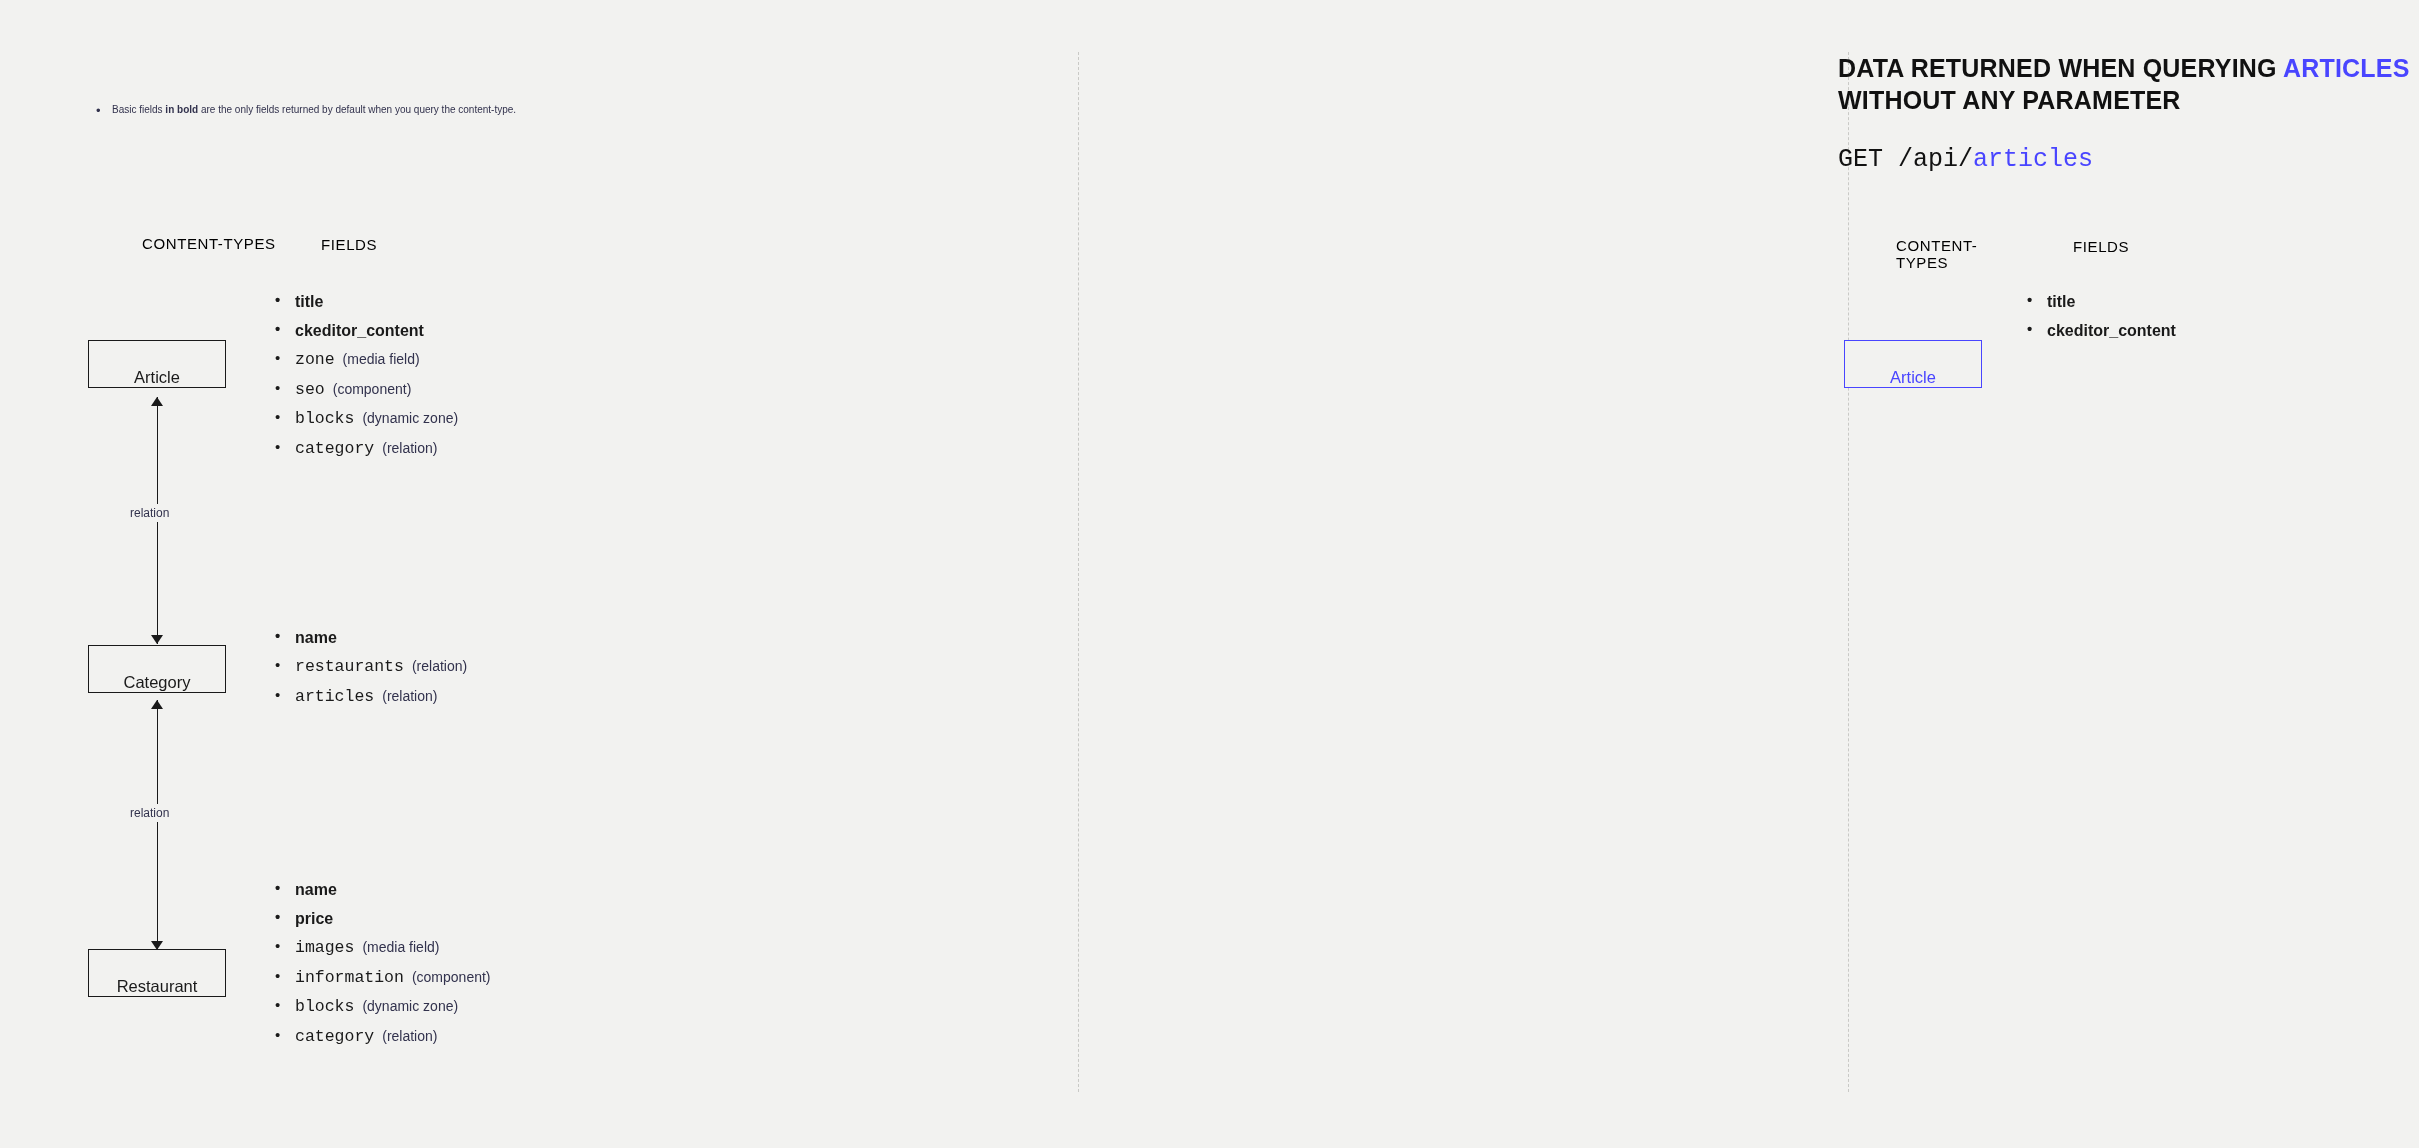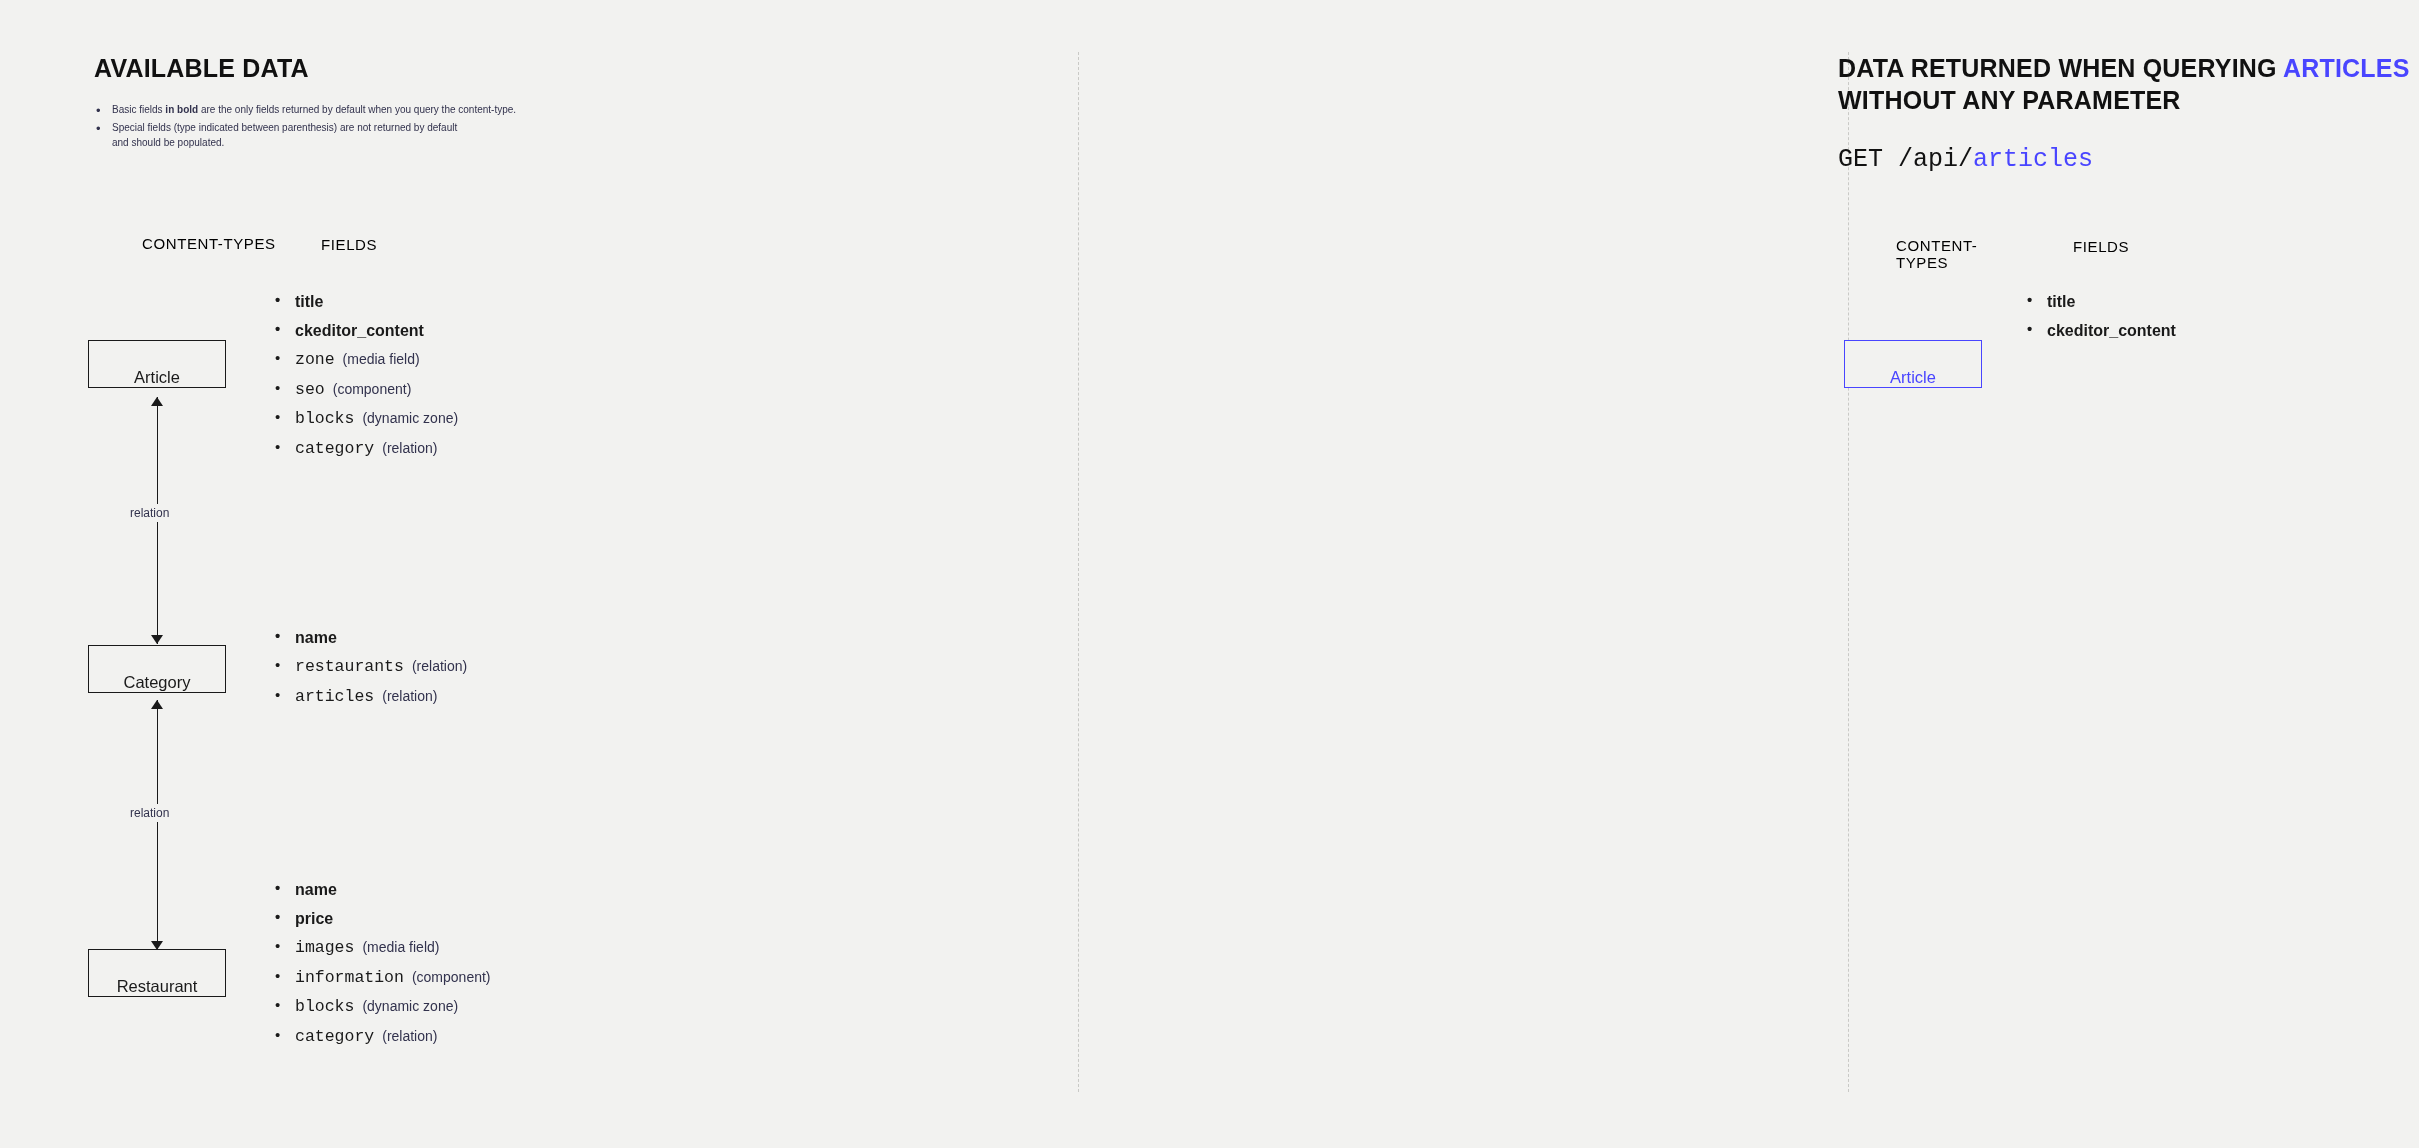--- a/index.html
+++ b/index.html
@@ -152,26 +152,24 @@
 </head>
 <body>
 
 <div class="page">
 
   <div class="divider" id="divider-1"></div>
   <div class="divider" id="divider-2"></div>
 
   <div class="panel" id="panel-available">
 
-    <div class="panel-title" id="title-available">AVAILABLE DATA</div>
 
     <div class="bullet-note">
       <ul>
         <li>Basic fields <b>in bold</b> are the only fields returned by default when you query the content-type.</li>
-        <li>Special fields (type indicated between parenthesis) are not returned by default<br>and should be populated.</li>
       </ul>
     </div>
 
     <div class="col-label" style="left:94px; top:235px;">CONTENT-TYPES</div>
     <div class="col-label" style="left:273px; top:236px;">FIELDS</div>
 
     <div class="ct-box" style="left:88px; top:340px;">
       <span>Article</span>
     </div>
     <div class="ct-box" style="left:88px; top:645px;">

